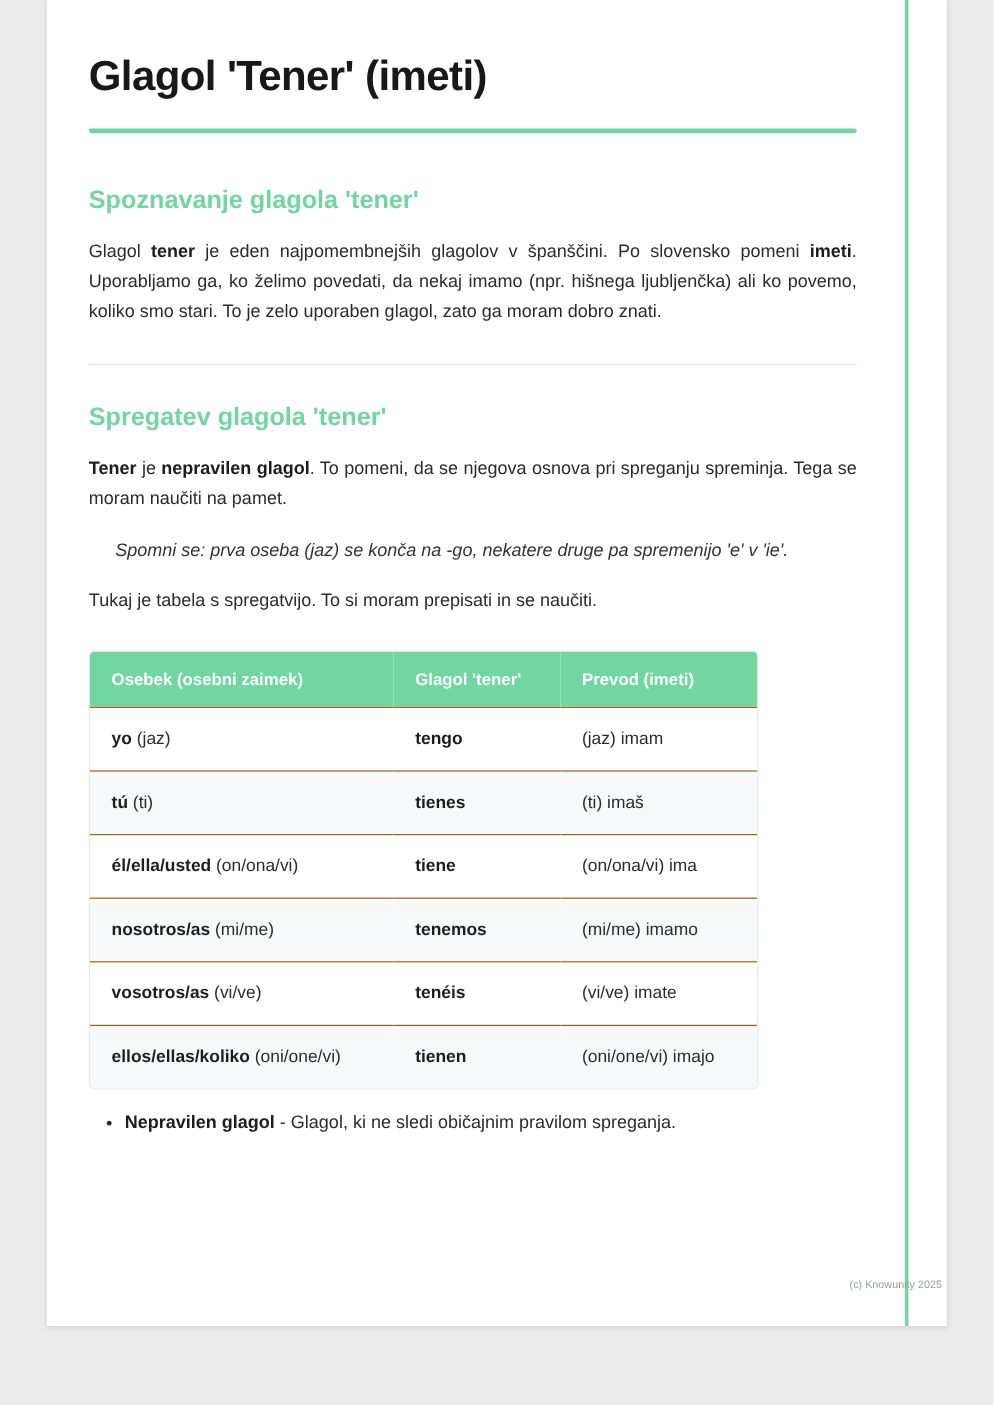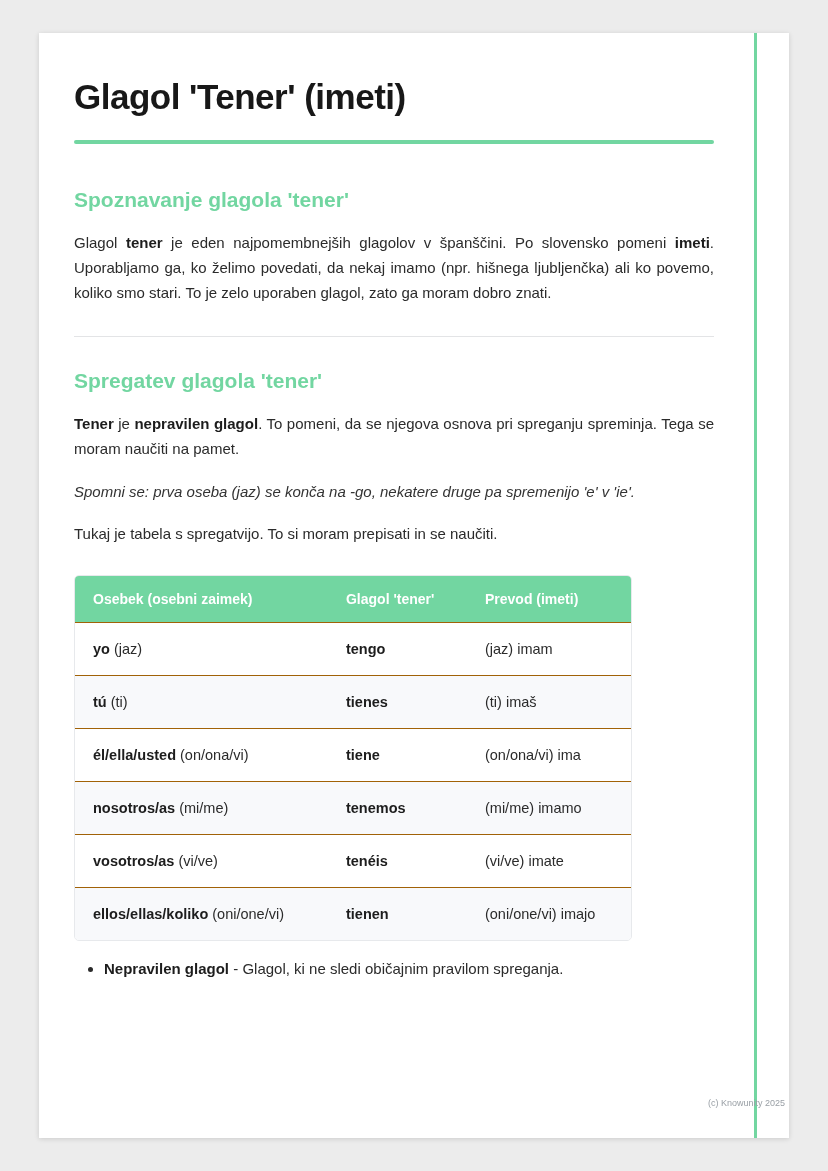--- a/index.html
+++ b/index.html
@@ -12,21 +12,20 @@
     padding: 0;
     background: #ececec;
     font-family: "Liberation Sans", sans-serif;
     color: #262626;
   }
   .canvas {
     width: 828px;
     min-height: 1171px;
     margin: 0 auto;
     background: #ececec;
-    padding-top: 33px;
   }
   .page {
     position: relative;
     width: 750px;
     min-height: 1105px;
     margin: 0 auto;
     background: #ffffff;
     box-shadow: 0 1px 5px rgba(0,0,0,0.14);
     padding: 44px 75px 30px 35px;
   }
@@ -65,20 +64,21 @@
     margin: 0 0 18px 0;
     font-size: 15px;
     line-height: 1.65;
     text-align: justify;
     color: #2b2b2b;
   }
   p.para strong, li strong, td strong { font-weight: 700; color: #1d1d1d; }
   p.note {
     font-style: italic;
     color: #333333;
+    margin-left: 22px;
   }
   hr.divider {
     border: none;
     border-top: 1px solid #e3e4e6;
     margin: 30px 0;
   }
   table.conj-table {
     width: 558px;
     border-collapse: separate;
     border-spacing: 0;

